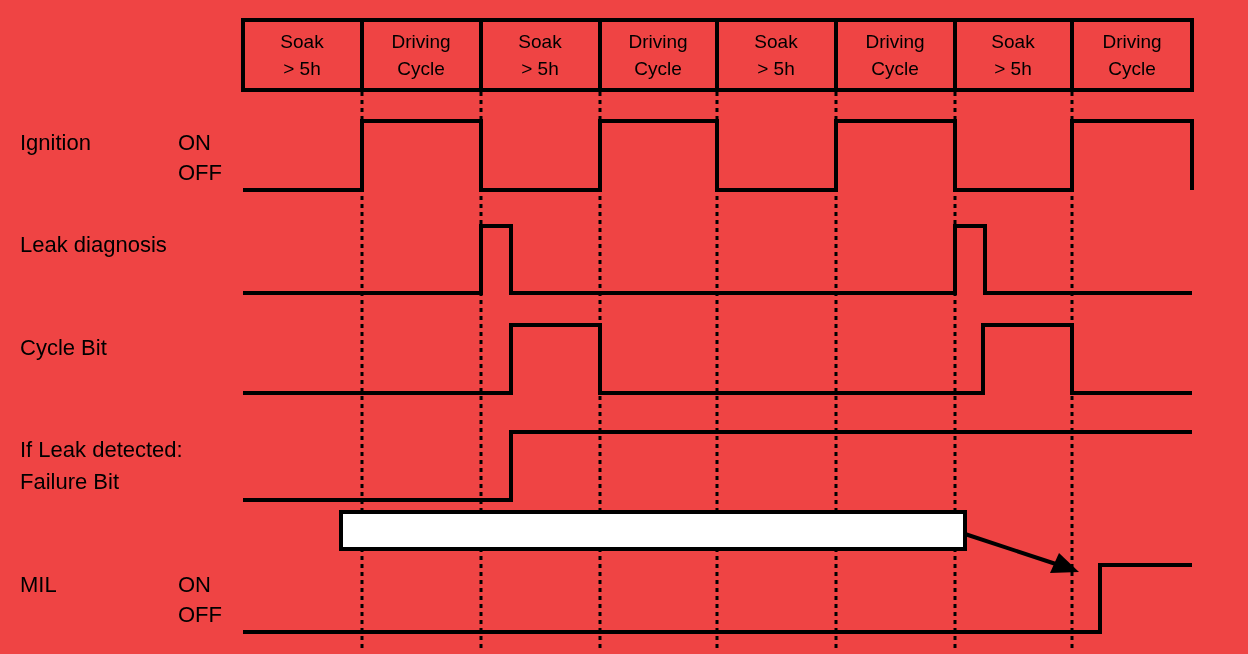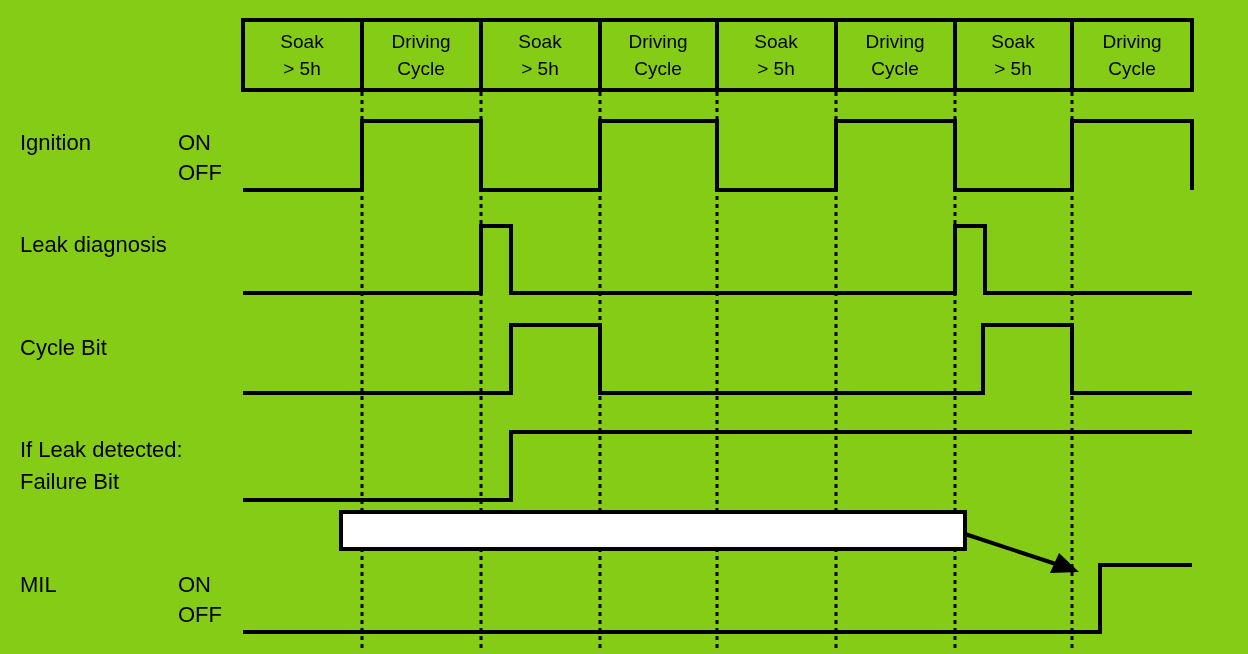--- a/index.html
+++ b/index.html
@@ -4,21 +4,21 @@
 <style>
   html, body {
     margin: 0;
     padding: 0;
     background: #ffffff;
   }
   #page {
     position: relative;
     width: 1248px;
     height: 654px;
-    background: #84cc16;
+    background: #ef4444;
     font-family: "Liberation Sans", sans-serif;
     overflow: hidden;
   }
   #diagram-svg {
     position: absolute;
     left: 0;
     top: 0;
     width: 1248px;
     height: 654px;
   }

